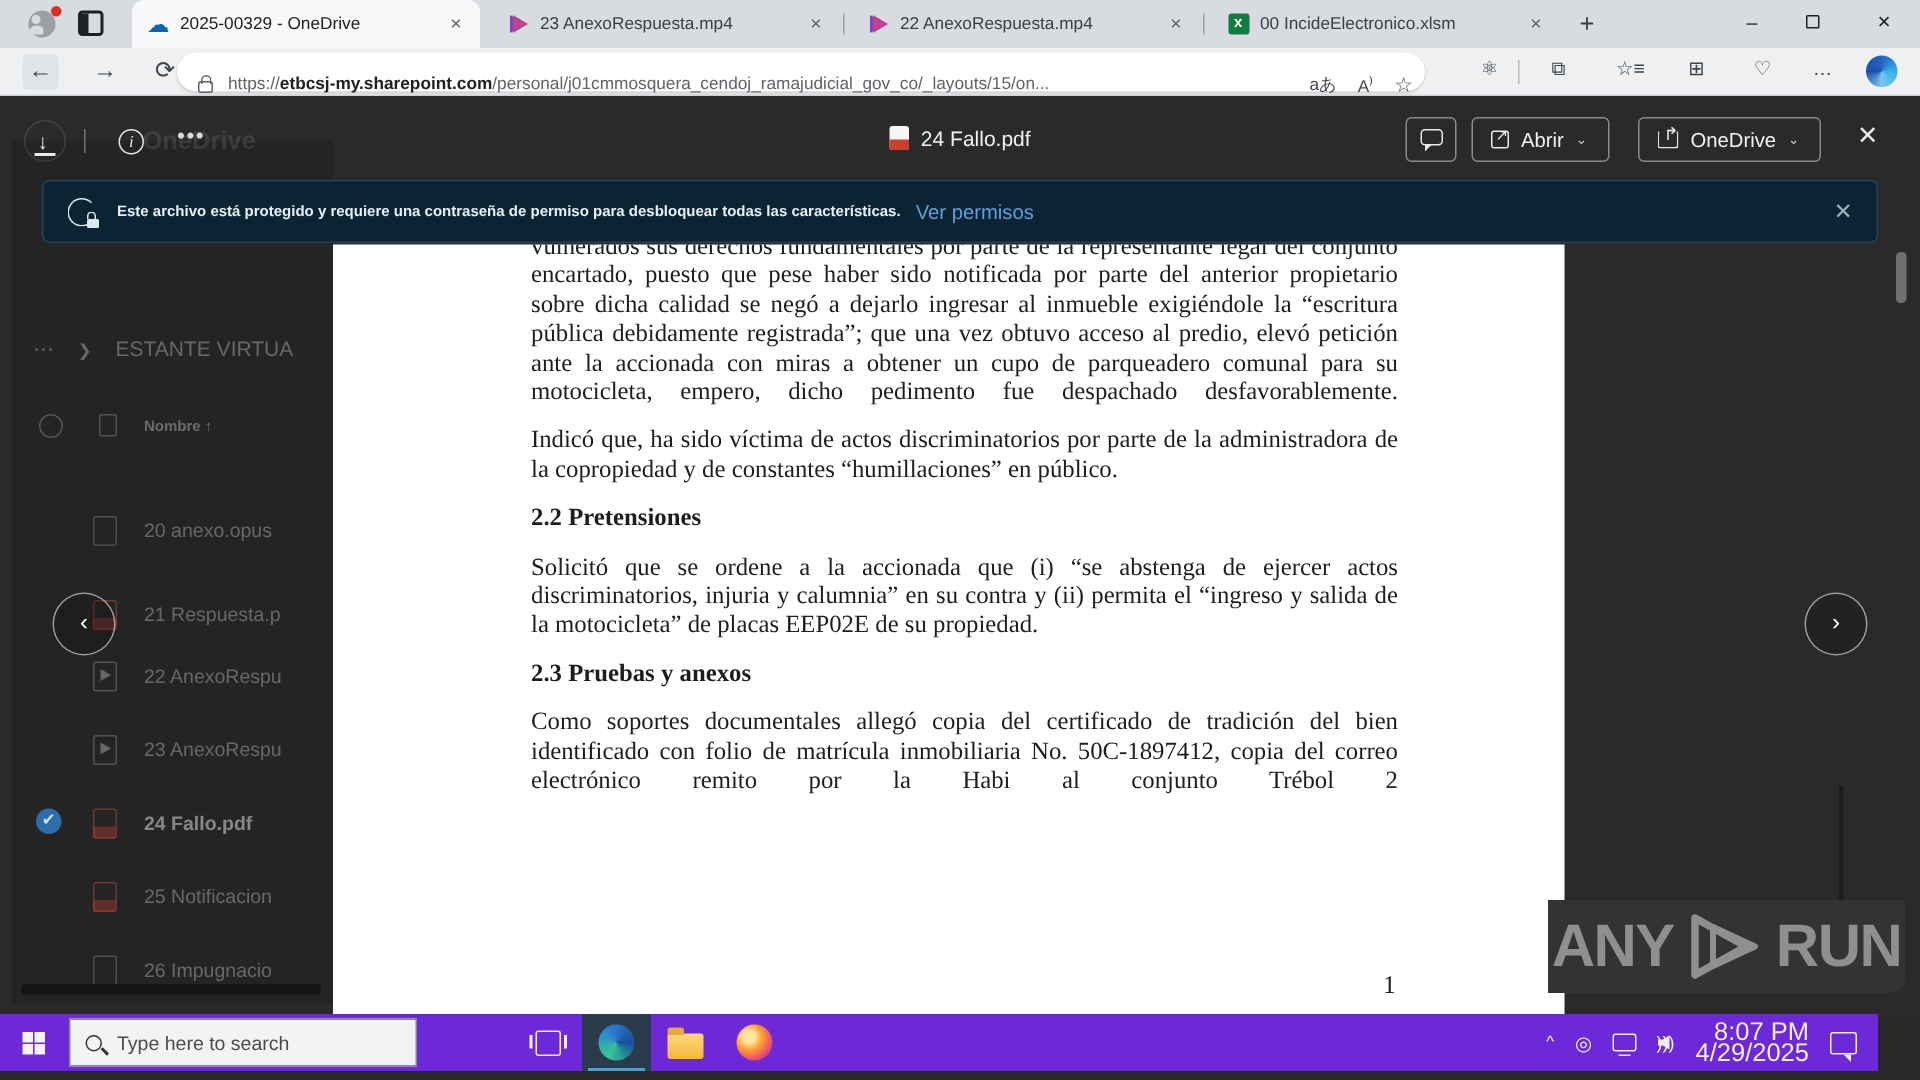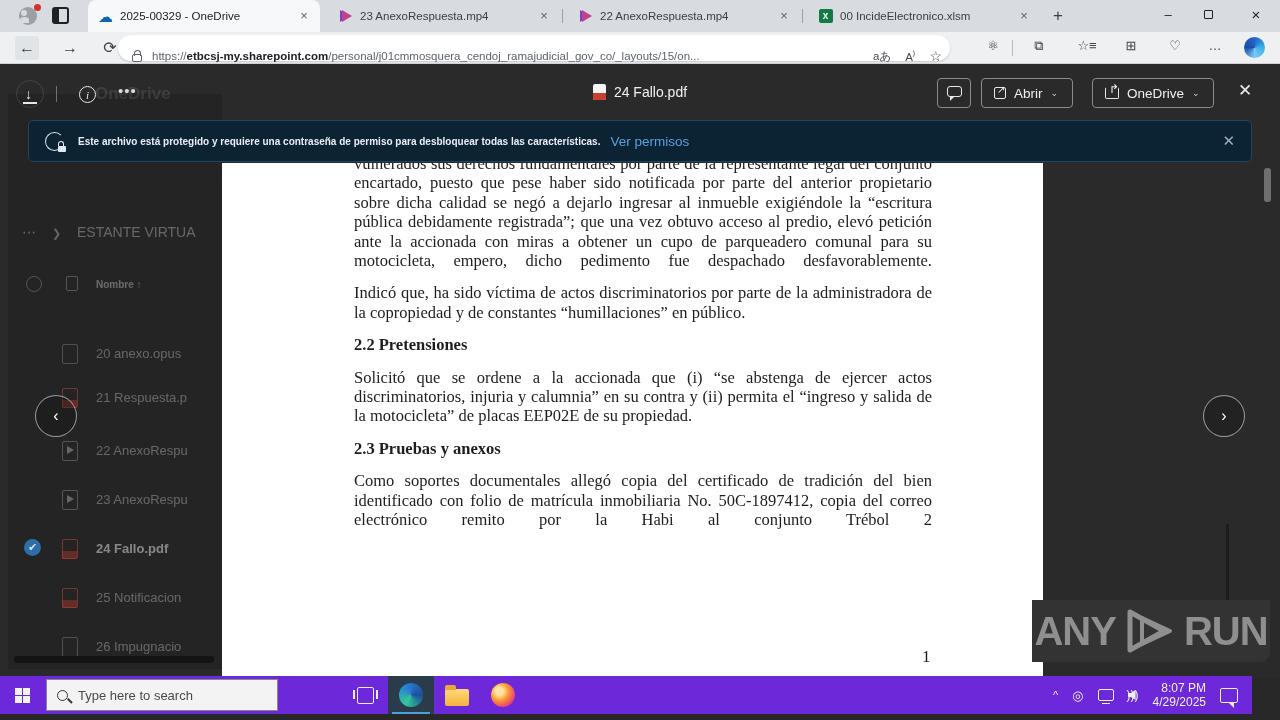--- a/index.html
+++ b/index.html
@@ -133,21 +133,21 @@
   .folder-logo { position:relative; width:24px; height:17px; background:linear-gradient(#ffd97a,#f3b53c); border-radius:2px; margin-top:4px; }
   .folder-logo:before { content:""; position:absolute; left:0; top:-4px; width:11px; height:5px; background:#e8a93a; border-radius:2px 2px 0 0; }
   .ff-logo { width:24px; height:24px; border-radius:50%; background:radial-gradient(circle at 35% 35%, #ffe3a0 0 18%, #ff9c2e 40%, #e23c7e 75%, #7a2bbd 100%); }
   .tray { margin-left:auto; display:flex; align-items:center; gap:14px; padding-right:14px; color:#f0f0f0; }
   .tray-chev { font-size:11px; transform:rotate(0deg); }
   .tray-glyph { font-size:13px; }
   .net-ico { position:relative; width:16px; height:12px; border:1.5px solid #eee; border-radius:2px; }
   .net-ico:after { content:""; position:absolute; left:3px; bottom:-4px; width:8px; height:1.5px; background:#eee; }
   .spk-ico { position:relative; width:8px; height:10px; background:#eee; clip-path:polygon(0 30%,40% 30%,100% 0,100% 100%,40% 70%,0 70%); }
   .spk-wave { font-size:12px; margin-left:-9px; color:#eee; }
-  .clock { text-align:right; font-size:12px; line-height:14px; }
+  .clock { text-align:right; font-size:17px; line-height:14px; }
   .action-ico { width:18px; height:15px; border:1.6px solid #eee; border-radius:2px; position:relative; }
   .action-ico:after { content:""; position:absolute; right:3px; bottom:-6px; width:0; height:0; border-top:5px solid #eee; border-left:5px solid transparent; }
 </style>
 </head>
 <body>
 
 <div class="screen">
 
   <div class="tabbar">
     <div class="profile-btn">
@@ -223,21 +223,21 @@
     <span class="head-circle"></span>
     <span class="head-doc"></span>
     <div class="list-head" style="left:96px;">
       <span>Nombre</span> <span>↑</span>
     </div>
 
     <div class="file-row" style="top:278px;">
       <span class="f-ico file"></span>
       <span class="f-label">20 anexo.opus</span>
     </div>
-    <div class="file-row" style="top:322px;">
+    <div class="file-row" style="top:334px;">
       <span class="f-ico pdf"></span>
       <span class="f-label">21 Respuesta.p</span>
     </div>
     <div class="file-row" style="top:375px;">
       <span class="f-ico video"></span>
       <span class="f-label">22 AnexoRespu</span>
     </div>
     <div class="file-row" style="top:424px;">
       <span class="f-ico video"></span>
       <span class="f-label">23 AnexoRespu</span>

